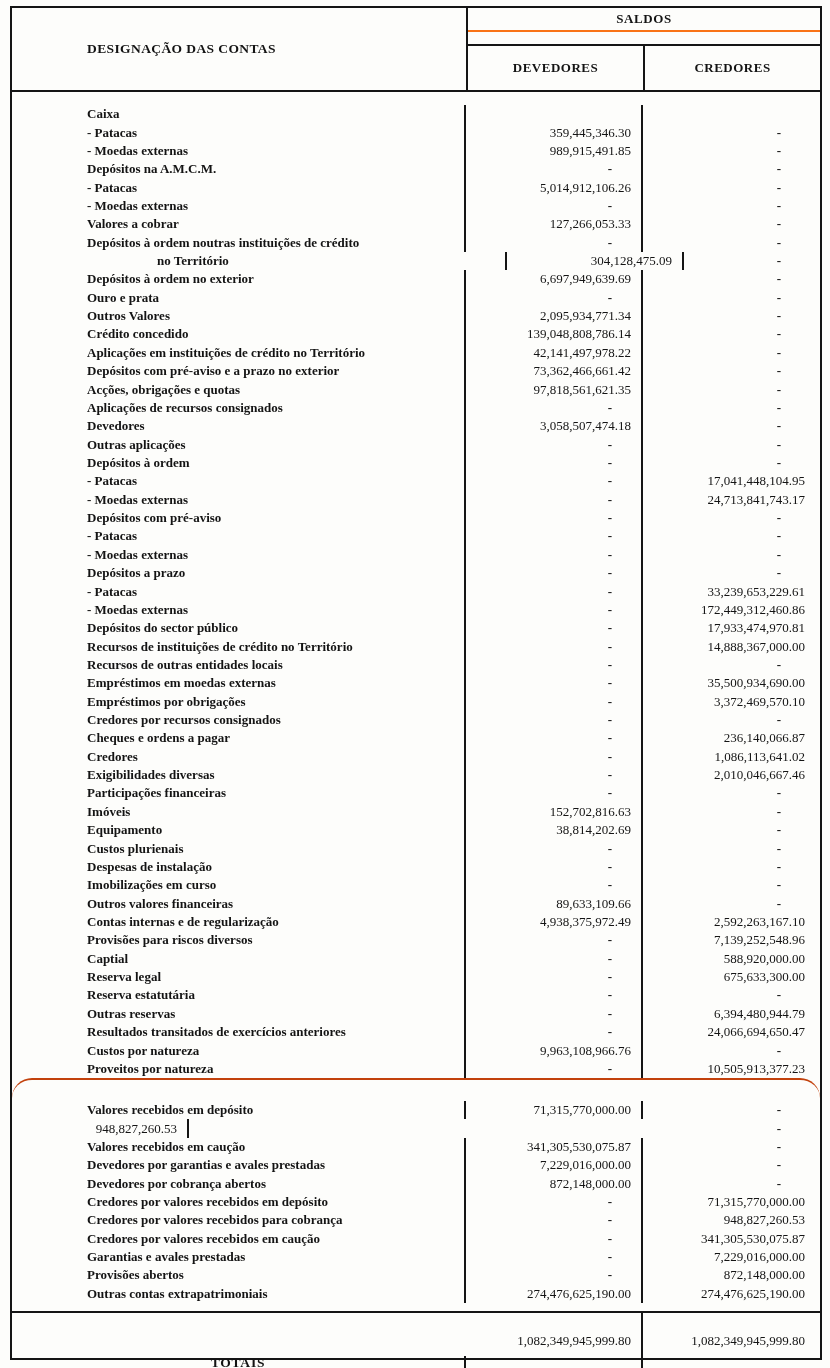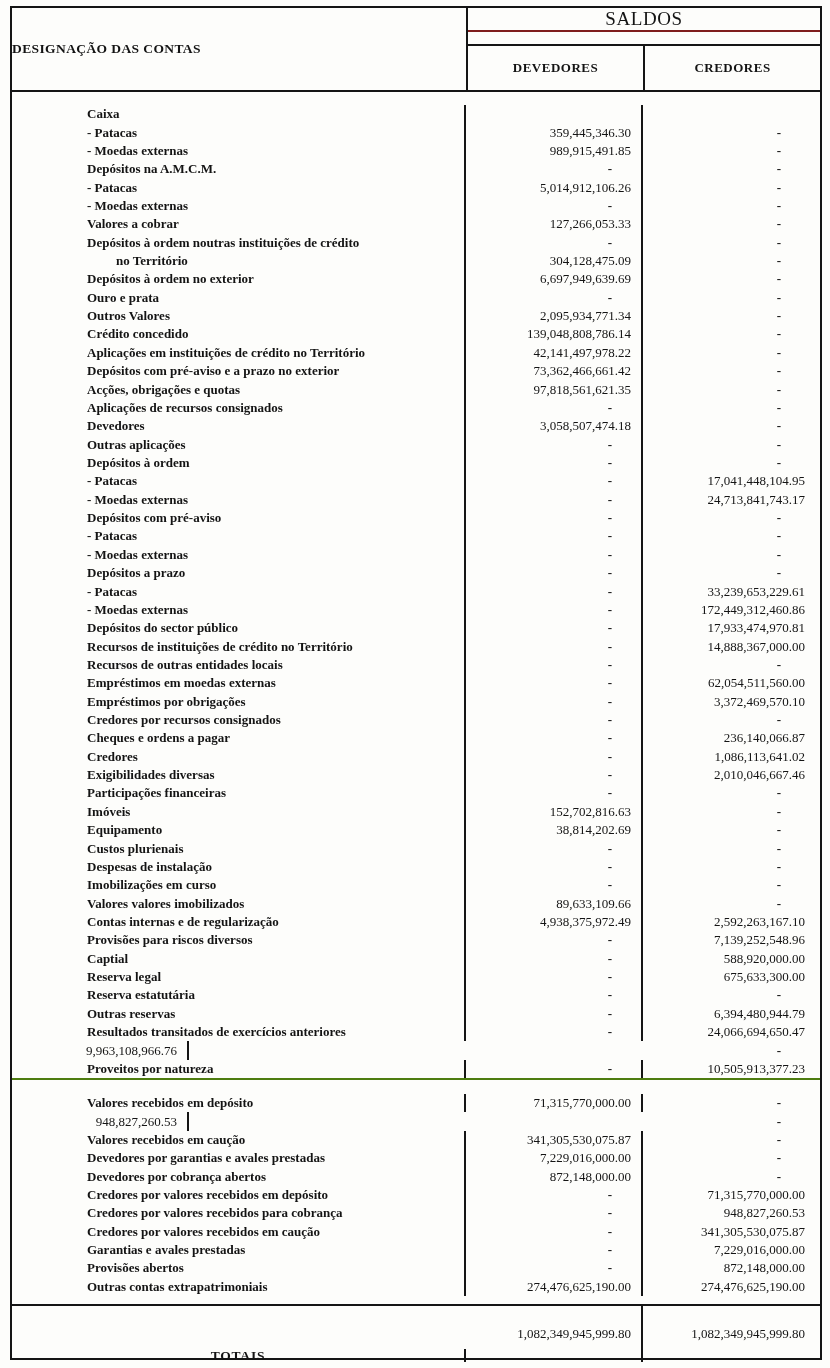--- a/index.html
+++ b/index.html
@@ -5,41 +5,41 @@
   html,body{margin:0;padding:0;background:#e9e9e6;}
   .page{width:830px;height:1368px;background:#fdfdfb;box-sizing:border-box;
         padding:6px 8px 8px 10px;position:relative;}
   .tbl{width:100%;height:100%;box-sizing:border-box;border:2px solid #151515;
        display:flex;flex-direction:column;color:#141414;
        font-family:"Liberation Serif", serif;}
   
   .hdr{display:flex;height:82px;border-bottom:2px solid #151515;flex:none;}
   .hdr-left{width:454px;flex:none;border-right:2px solid #151515;
             display:flex;align-items:center;}
-  .hdr-left span{font-weight:bold;font-size:13.5px;letter-spacing:.4px;}
+  .hdr-left span{padding-left:75px;font-weight:bold;font-size:13.5px;letter-spacing:.4px;}
   .hdr-right{flex:1;display:flex;flex-direction:column;}
-  .saldos{height:22px;flex:none;border-bottom:2px solid #7f1d1d;display:flex;
-          align-items:center;justify-content:center;font-weight:normal;font-size:19px;
+  .saldos{height:22px;flex:none;border-bottom:2px solid #f97316;display:flex;
+          align-items:center;justify-content:center;font-weight:bold;font-size:13px;
           letter-spacing:.6px;}
   .band{height:12px;flex:none;border-bottom:2px solid #151515;}
   .subhdr{flex:1;display:flex;}
   .subhdr .sh{display:flex;align-items:center;justify-content:center;
               font-weight:bold;font-size:13px;letter-spacing:.5px;}
   .sh-dev{width:177px;flex:none;border-right:2px solid #151515;box-sizing:border-box;}
   .sh-cred{flex:1;}
   
   .sec{display:flex;flex-direction:column;flex:none;}
   .sec-main{padding-top:13px;}
-  .sec-extra{border-top:2px solid #4d7c0f;padding-top:14px;padding-bottom:8px;}
+  .sec-extra{border-top:2px solid #c2410c;padding-top:21px;padding-bottom:8px;border-radius:20px;}
   .row{display:flex;height:18.36px;flex:none;align-items:center;}
   .cell{box-sizing:border-box;height:100%;display:flex;align-items:center;}
   .c-label{width:454px;flex:none;border-right:2px solid #151515;
            padding-left:75px;font-weight:bold;font-size:13px;white-space:nowrap;
            overflow:hidden;}
-  .c-label.ind{padding-left:104px;}
+  .c-label.ind{padding-left:104px;margin-left:41px;}
   .c-dev{width:177px;flex:none;border-right:2px solid #151515;
          justify-content:flex-end;padding-right:10px;font-size:13px;}
   .c-cred{flex:1;justify-content:flex-end;padding-right:15px;font-size:13px;}
   .c-dev.dash{padding-right:29px;font-weight:bold;}
   .c-cred.dash{padding-right:39px;font-weight:bold;}
   
   .totals{flex:1;border-top:2px solid #151515;display:flex;min-height:56px;}
   .totals .cell{height:auto;align-self:stretch;align-items:center;}
   .t-label{width:454px;flex:none;border-right:2px solid #151515;
            justify-content:center;font-weight:bold;font-size:13.5px;letter-spacing:.8px;margin-top:43px;}
@@ -250,21 +250,21 @@
 
   <div class="row">
     <div class="cell c-label">Recursos de outras entidades locais</div>
     <div class="cell c-dev dash">-</div>
     <div class="cell c-cred dash">-</div>
   </div>
 
   <div class="row">
     <div class="cell c-label">Empréstimos em moedas externas</div>
     <div class="cell c-dev dash">-</div>
-    <div class="cell c-cred">62,054,511,560.00</div>
+    <div class="cell c-cred">35,500,934,690.00</div>
   </div>
 
   <div class="row">
     <div class="cell c-label">Empréstimos por obrigações</div>
     <div class="cell c-dev dash">-</div>
     <div class="cell c-cred">3,372,469,570.10</div>
   </div>
 
   <div class="row">
     <div class="cell c-label">Credores por recursos consignados</div>
@@ -320,21 +320,21 @@
     <div class="cell c-cred dash">-</div>
   </div>
 
   <div class="row">
     <div class="cell c-label">Imobilizações em  curso</div>
     <div class="cell c-dev dash">-</div>
     <div class="cell c-cred dash">-</div>
   </div>
 
   <div class="row">
-    <div class="cell c-label">Valores valores imobilizados</div>
+    <div class="cell c-label">Outros valores financeiras</div>
     <div class="cell c-dev">89,633,109.66</div>
     <div class="cell c-cred dash">-</div>
   </div>
 
   <div class="row">
     <div class="cell c-label">Contas internas e de regularização</div>
     <div class="cell c-dev">4,938,375,972.49</div>
     <div class="cell c-cred">2,592,263,167.10</div>
   </div>
 
@@ -368,20 +368,21 @@
     <div class="cell c-cred">6,394,480,944.79</div>
   </div>
 
   <div class="row">
     <div class="cell c-label">Resultados transitados de exercícios anteriores</div>
     <div class="cell c-dev dash">-</div>
     <div class="cell c-cred">24,066,694,650.47</div>
   </div>
 
   <div class="row">
+    <div class="cell c-label">Custos por natureza</div>
     <div class="cell c-dev">9,963,108,966.76</div>
     <div class="cell c-cred dash">-</div>
   </div>
 
   <div class="row">
     <div class="cell c-label">Proveitos por natureza</div>
     <div class="cell c-dev dash">-</div>
     <div class="cell c-cred">10,505,913,377.23</div>
   </div>
 </div>

